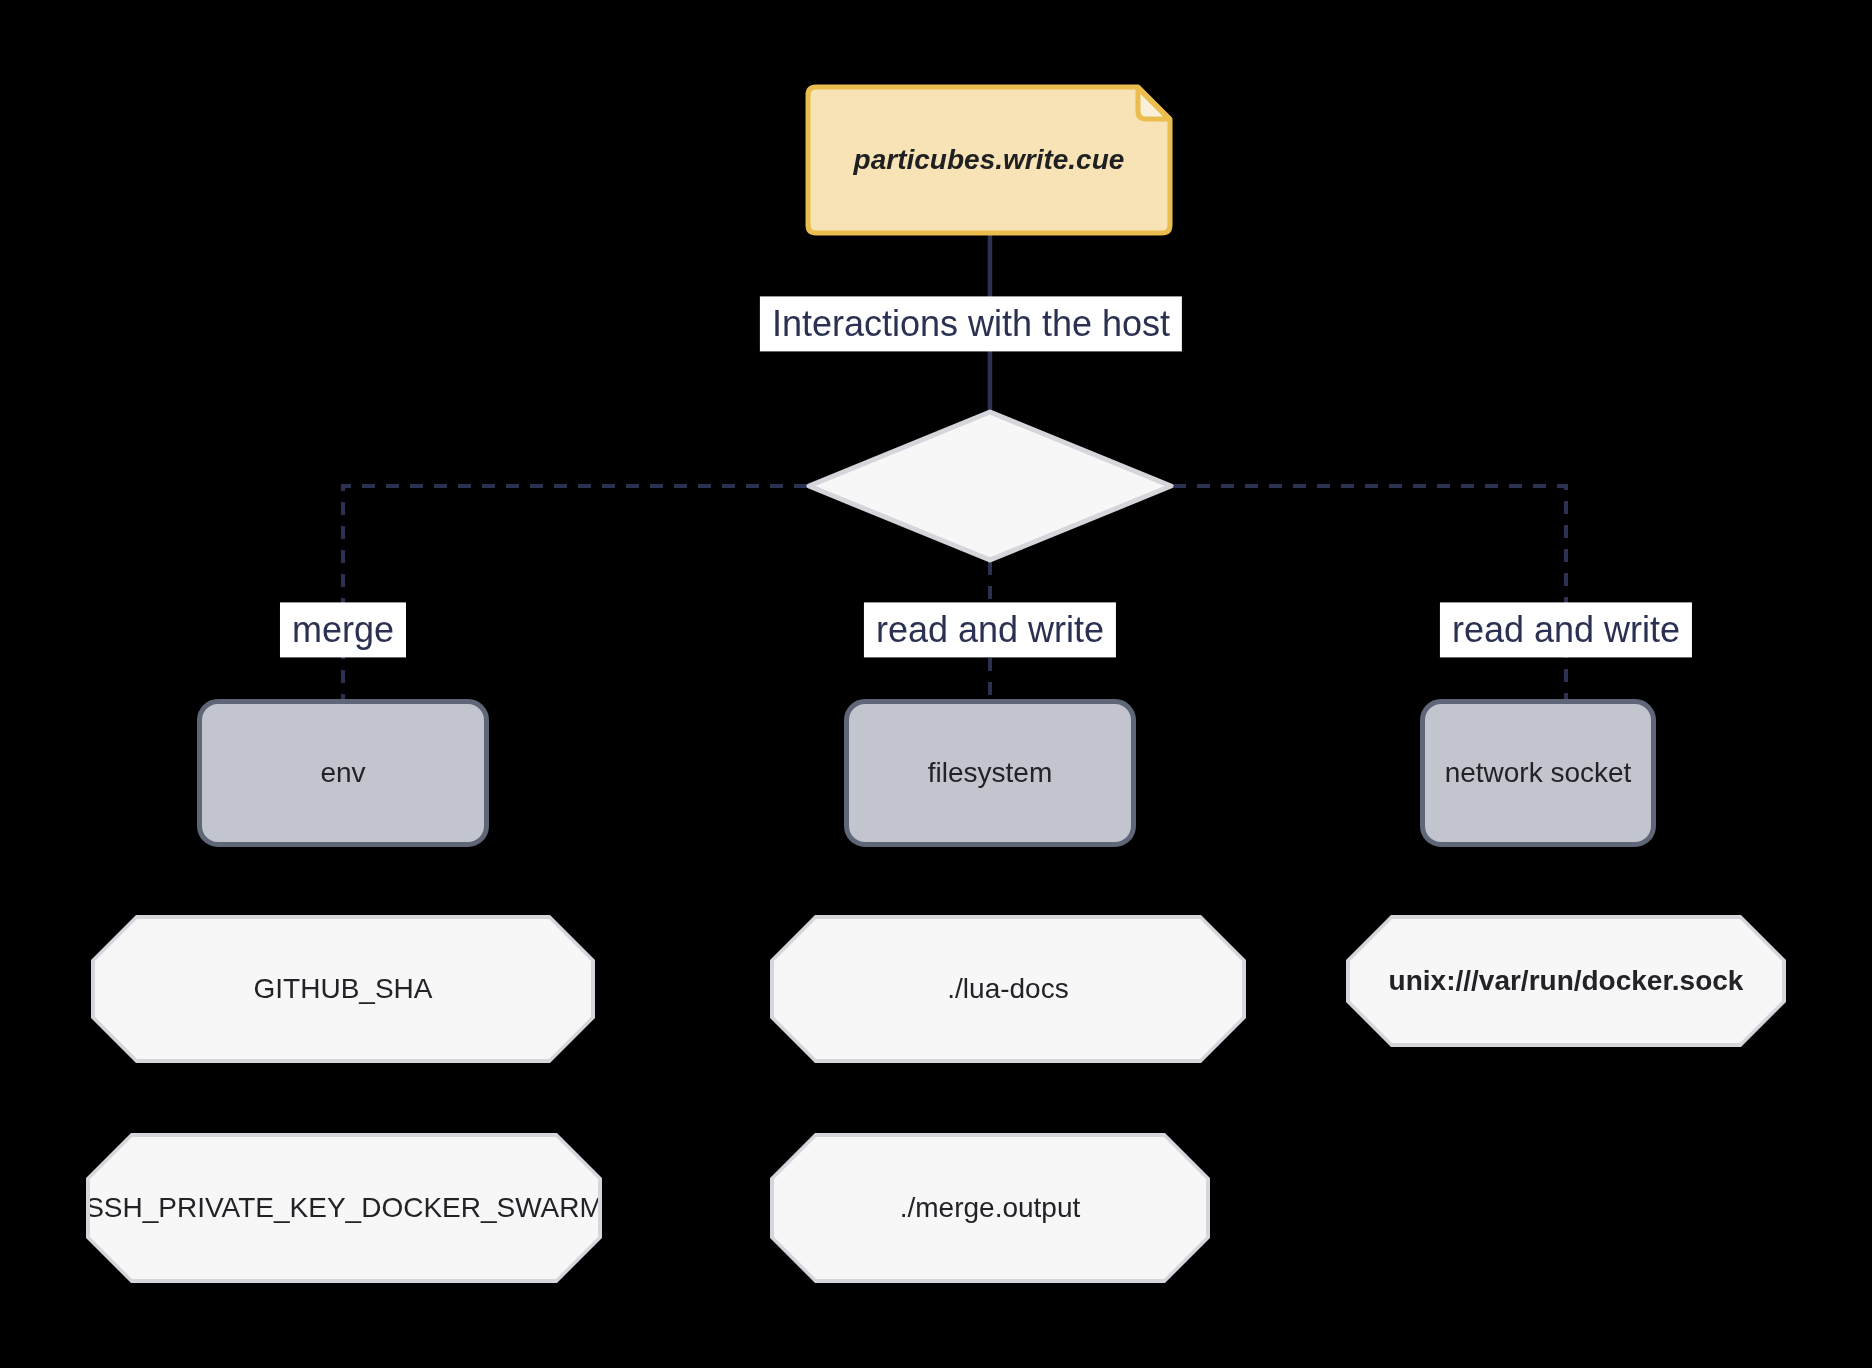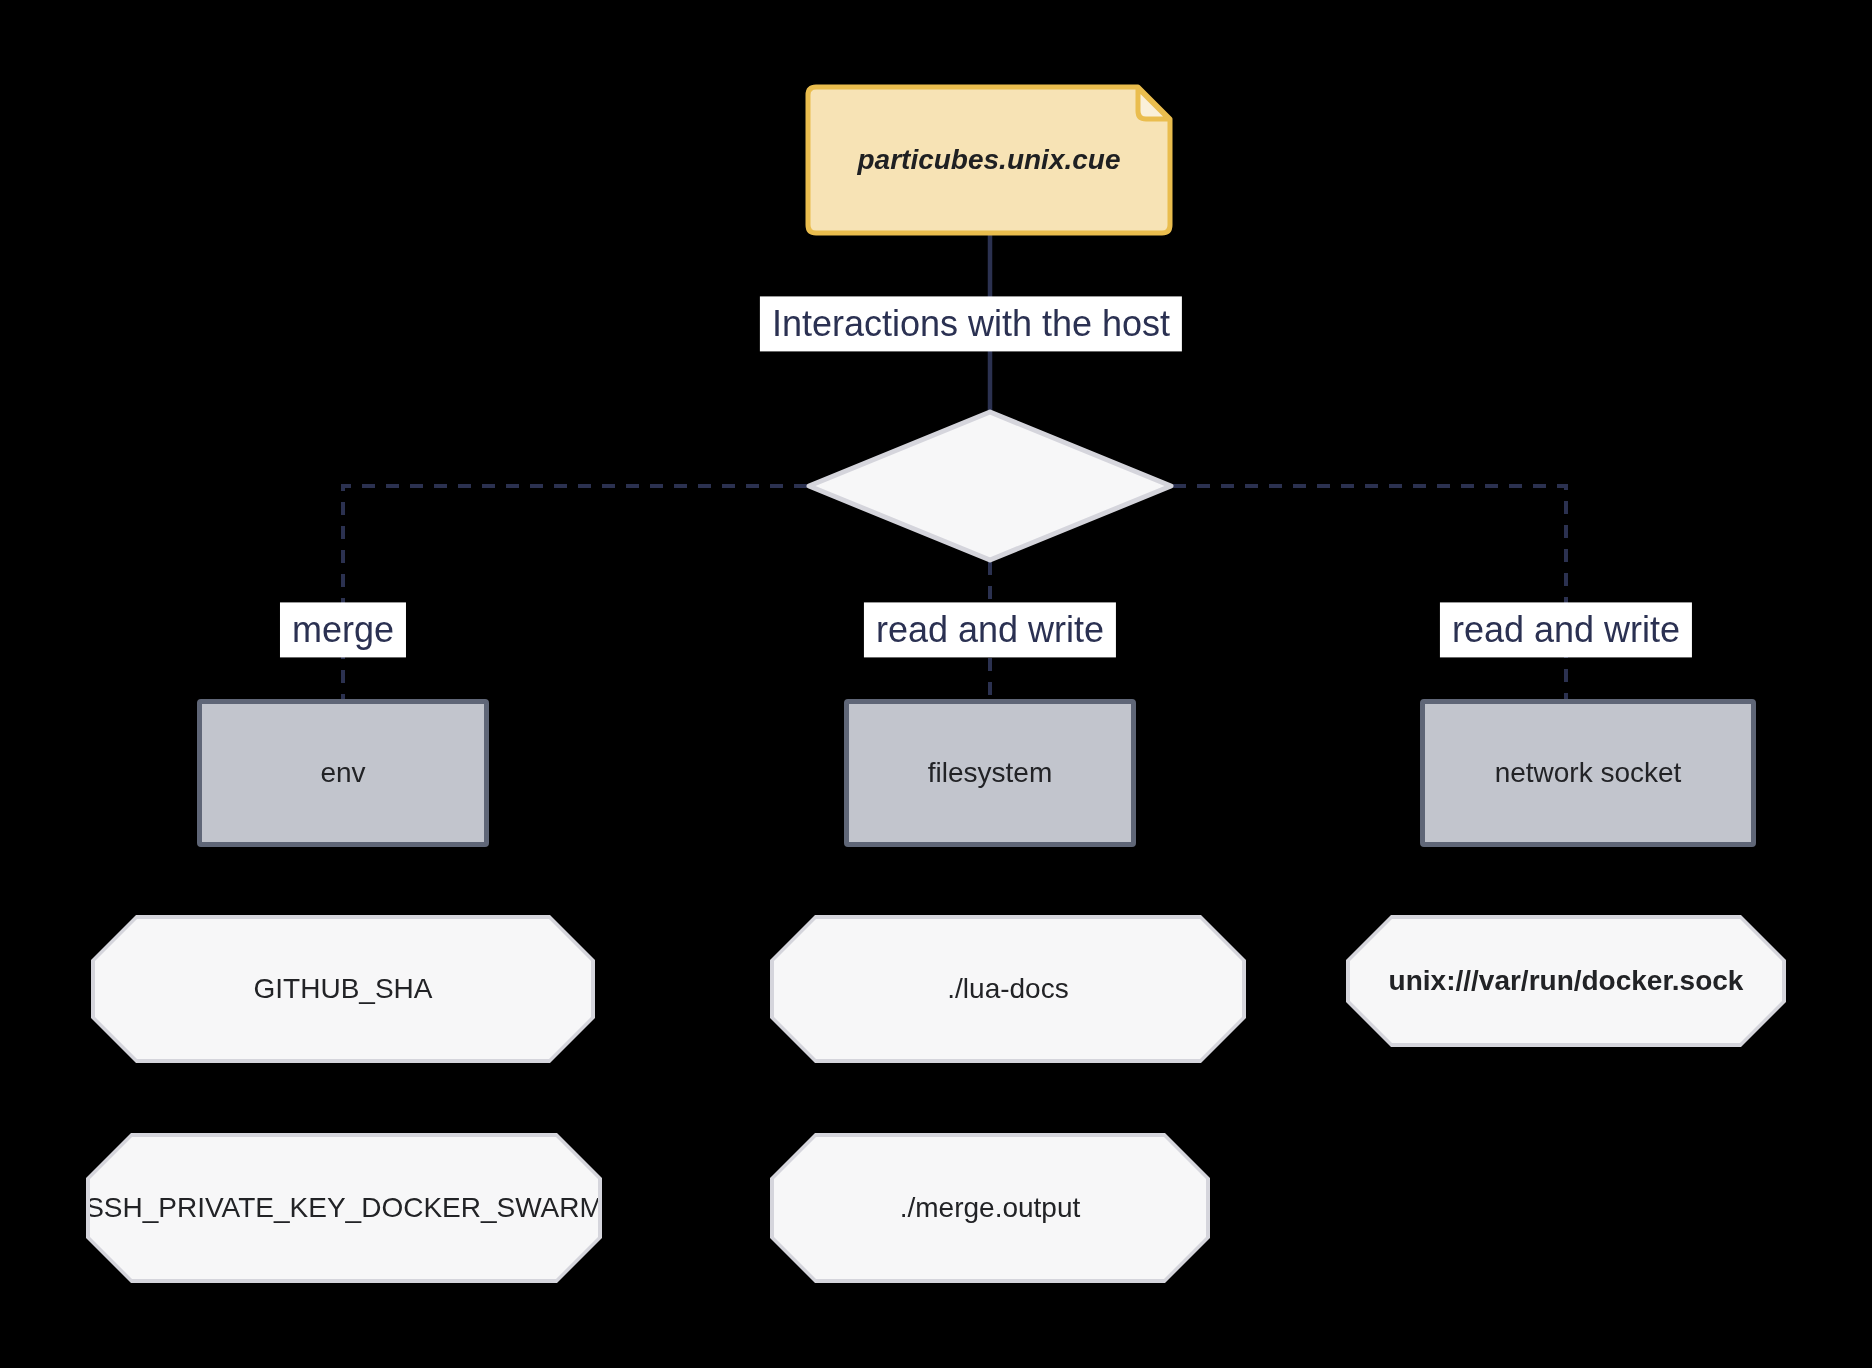--- a/index.html
+++ b/index.html
@@ -41,27 +41,27 @@
   .edge-label{
     position:absolute;transform:translate(-50%,-50%);
     background:var(--label-bg);color:var(--label-text);
     font-size:36px;line-height:1.2;padding:6px 12px;white-space:nowrap;
   }
 
   .host-box{
     position:absolute;top:699px;height:148px;
     background:var(--host-fill);
     border:5px solid var(--host-border);
-    border-radius:4px;
+    border-radius:21px;
     display:flex;align-items:center;justify-content:center;
     color:var(--node-text);font-size:28px;
   }
   .host-env{left:197px;width:292px;}
   .host-fs{left:844px;width:292px;}
-  .host-net{left:1420px;width:336px;}
+  .host-net{left:1420px;width:236px;}
 
   .oct{
     position:absolute;
     background:var(--node-border);
     clip-path:polygon(45px 0,calc(100% - 45px) 0,100% 45px,100% calc(100% - 45px),calc(100% - 45px) 100%,45px 100%,0 calc(100% - 45px),0 45px);
     padding-left:18px;
   }
   .oct-inner{
     position:absolute;left:4px;top:4px;right:4px;bottom:4px;
     background:var(--node-fill);
@@ -87,21 +87,21 @@
     <path class="line-dashed" d="M 807 486 H 343 V 701"></path>
     <path class="line-dashed" d="M 1173 486 H 1566 V 701"></path>
     <path class="line-dashed" d="M 990 562 V 701"></path>
 
     <polygon class="diamond-shape" points="990,412 1171,486 990,560 809,486"></polygon>
 
     <path class="note-shape" d="M 816 87 H 1138 L 1170 119 V 225 Q 1170 233 1162 233 H 816 Q 808 233 808 225 V 95 Q 808 87 816 87 Z"></path>
     <path class="note-fold-shape" d="M 1138 88 L 1169 119 H 1146 Q 1138 119 1138 111 Z"></path>
   </svg>
 
-  <div class="node-label note-label" style="left:808px;top:87px;width:362px;height:146px;">particubes.unix.cue</div>
+  <div class="node-label note-label" style="left:808px;top:87px;width:362px;height:146px;">particubes.write.cue</div>
 
 
   <div class="edge-label" style="left:971px;top:324px;">Interactions with the host</div>
   <div class="edge-label" style="left:343px;top:630px;">merge</div>
   <div class="edge-label" style="left:990px;top:630px;">read and write</div>
   <div class="edge-label" style="left:1566px;top:630px;">read and write</div>
 
   <div class="host-box host-env">
     <span>env</span>
   </div>

